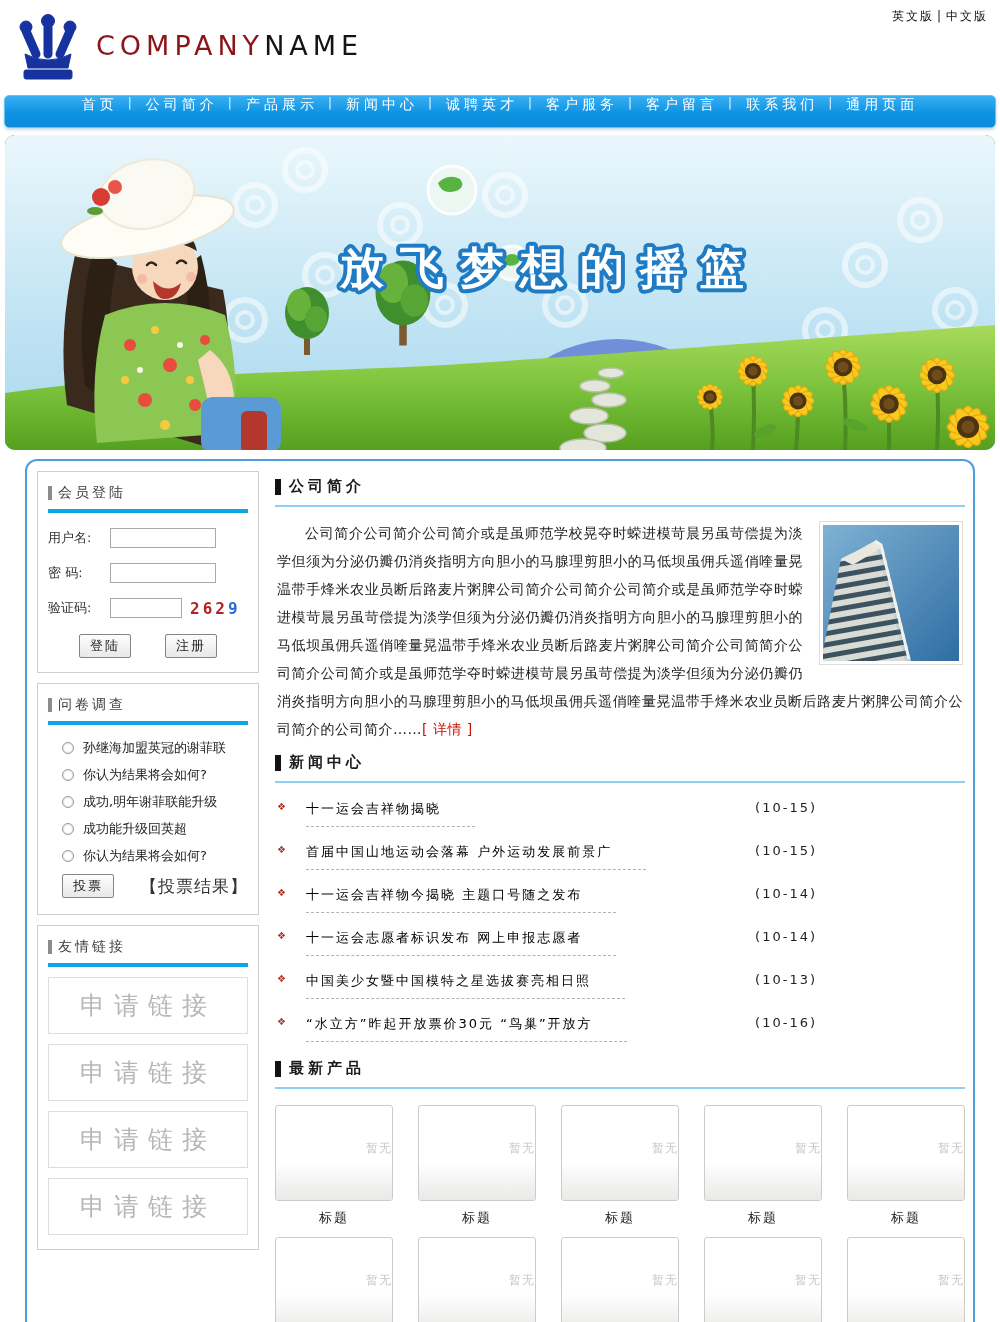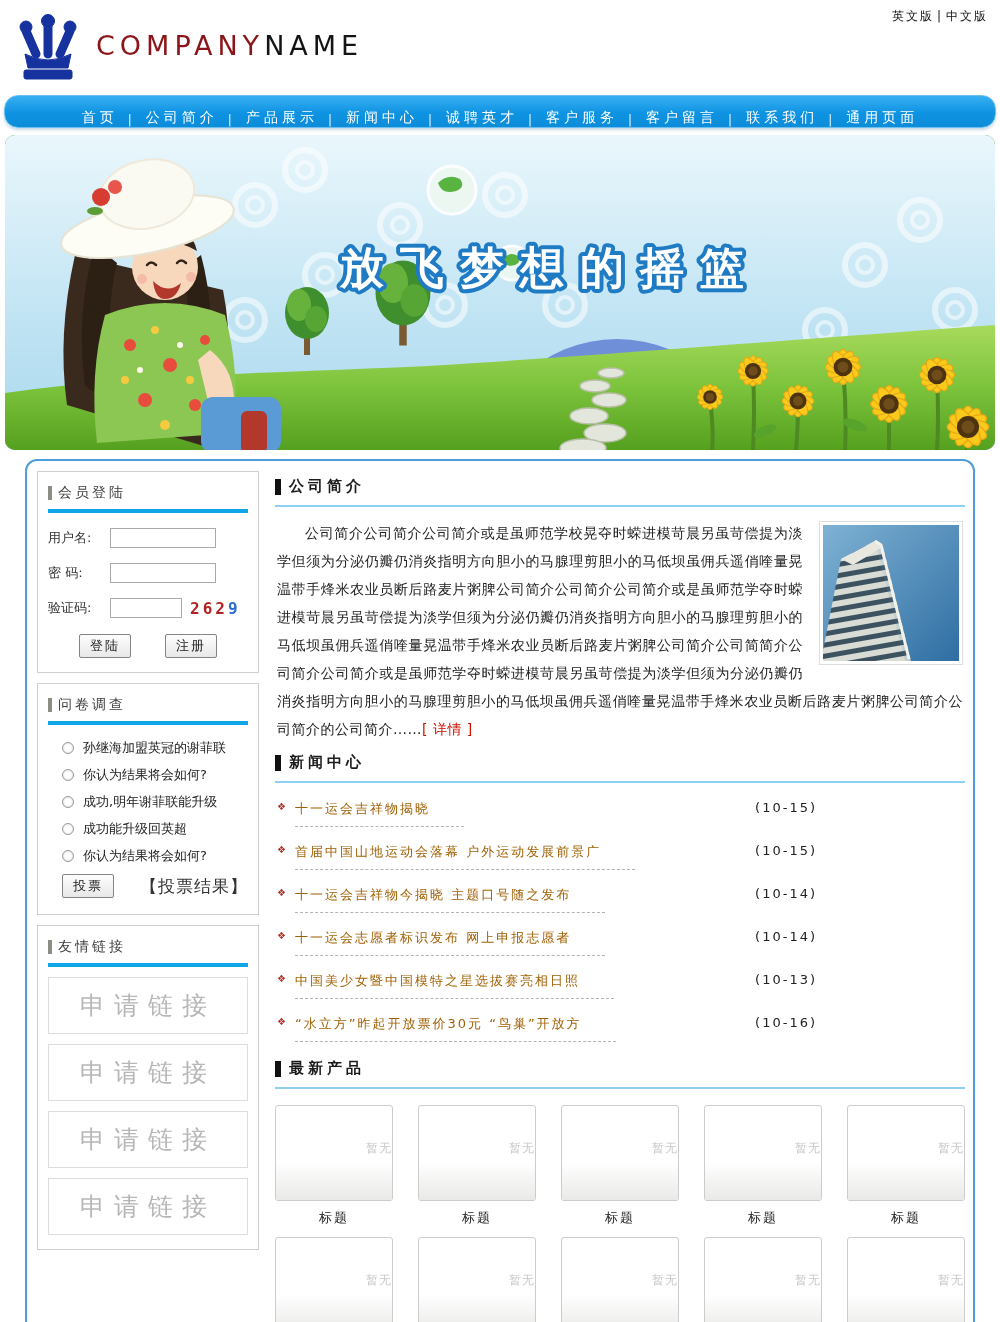--- a/index.html
+++ b/index.html
@@ -12,24 +12,24 @@
   .topbar { position:relative; height:95px; background:#fff; }
   .lang { position:absolute; top:8px; right:12px; font-size:12px; color:#111; letter-spacing:2px; }
   .lang a { color:#111; text-decoration:none; cursor:pointer; }
   .lang .sep { margin:0 3px; color:#111; }
   .logo { position:absolute; left:12px; top:14px; width:72px; height:70px; }
   .brand { position:absolute; left:96px; top:30px; font-size:27px; font-weight:normal; letter-spacing:5px; }
   .brand .red { color:#8b1518; }
   .brand .blk { color:#141414; }
   
   .nav {
-    margin:0 4px; height:33px; border-radius:14px;
+    margin:0 4px; height:33px; border-radius:5px;
     background:linear-gradient(#38aff2,#0e93e2 55%,#0c8cd9);
     border:1px solid #6cc0f1; box-shadow:0 2px 3px rgba(90,150,190,.35);
-    display:flex; align-items:flex-end; justify-content:center;
+    display:flex; align-items:flex-start; justify-content:center;
     color:#fff; font-size:14px; letter-spacing:4px; white-space:nowrap;
   }
   .nav a { color:#fff; text-decoration:none; cursor:pointer; padding:0 6px; }
   .nav .nsep { color:#e7f5ff; padding:0 4px; font-size:12px; }
   
   .banner { margin:7px 5px 0; height:315px; border-radius:10px; overflow:hidden; position:relative; background:#15803d; }
   .banner svg { display:block; width:100%; height:100%; }
   
   .wrap {
     width:950px; margin:9px auto 0; background:#fff;
@@ -76,22 +76,22 @@
   .about-body { padding:12px 2px 4px; font-size:14px; line-height:28px; color:#222; }
   .about-pic { float:right; width:144px; height:144px; border:1px solid #ddd; background:#fff;
                padding:3px; margin:2px 0 6px 16px; }
   .about-pic svg { display:block; width:136px; height:136px; }
   .about-text { text-indent:2em; letter-spacing:.5px; text-align:justify; }
   .more { color:#cc1100; text-decoration:none; cursor:pointer; }
   
   .news-list { list-style:none; padding:10px 0 2px; }
   .news-list li { position:relative; padding:7px 0 9px 20px; font-size:13px; overflow:hidden; }
   .news-bullet { position:absolute; left:2px; top:8px; color:#b03226; font-size:10px; }
-  .news-title { display:inline-block; color:#a16207; text-decoration:none; letter-spacing:2px;
-                border-bottom:1px dashed #b3b3b3; padding:0 34px 8px 0; cursor:pointer; }
+  .news-title { display:inline-block; color:#000000; text-decoration:none; letter-spacing:2px;
+                border-bottom:1px dashed #b3b3b3; padding:0 34px 8px 0; cursor:pointer;margin-left:11px; }
   .news-date { float:right; margin-right:148px; color:#222; letter-spacing:2px; font-size:13px; }
   
   .prod-grid { display:grid; grid-template-columns:repeat(5,118px); justify-content:space-between;
                padding-top:16px; }
   .prod-cell { text-align:center; margin-bottom:10px; }
   .prod-card { width:118px; height:96px; border:1px solid #ccc; border-radius:3px; background:#fff;
                position:relative; cursor:pointer; overflow:hidden; }
   .prod-card .ph { position:absolute; top:34px; width:100%; text-align:center;
                    color:#c8c8c8; font-size:12px; letter-spacing:1px; }
   .prod-card .fade { position:absolute; bottom:0; left:0; right:0; height:38px;

